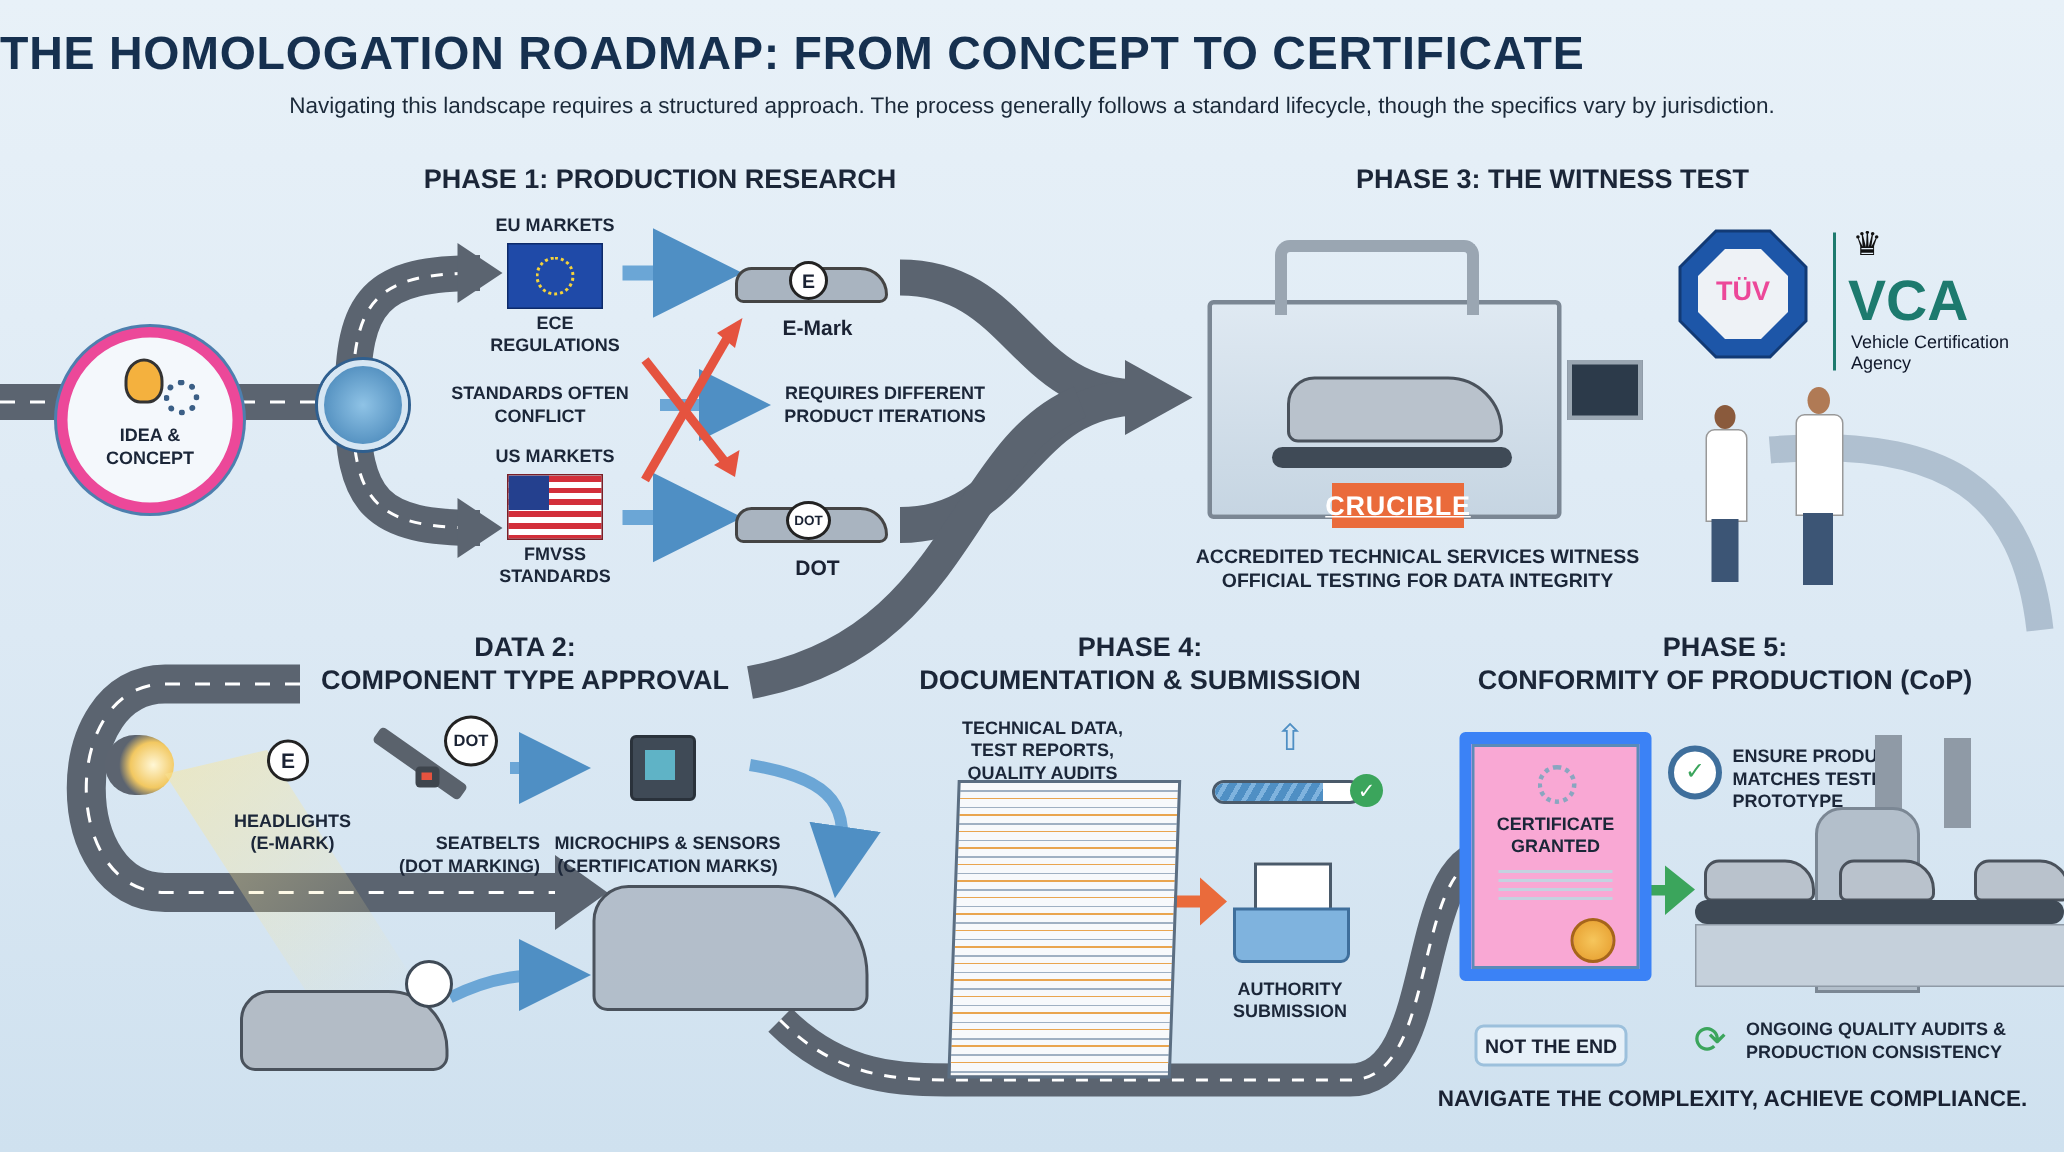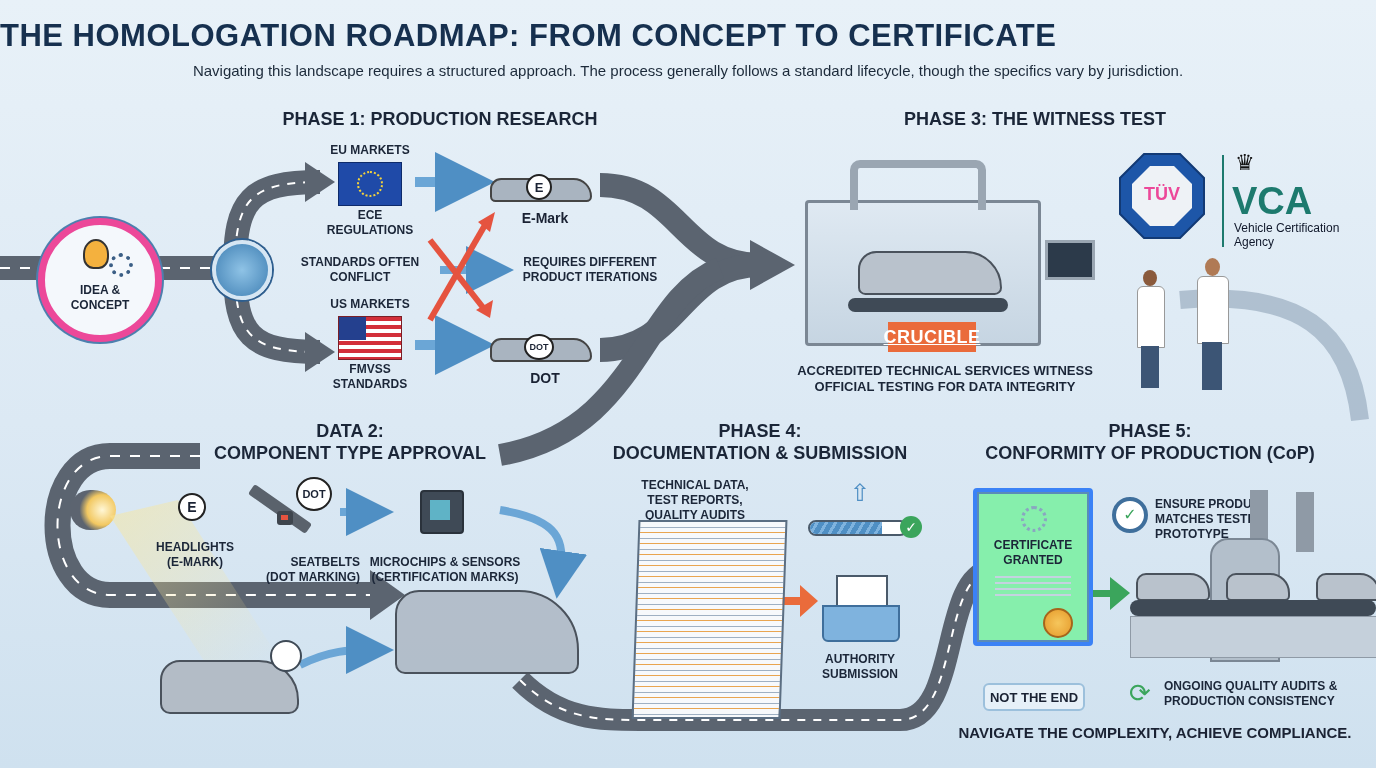--- a/index.html
+++ b/index.html
@@ -12,21 +12,21 @@
   .lbl{font-weight:700;font-size:12px;color:#1b2638;text-align:center;line-height:15px;text-transform:uppercase;}
   svg.bg{position:absolute;left:0;top:0;}
   .flag-eu{background:#1f4aa8;border:1px solid #0d2a6a;}
   .flag-us{background:repeating-linear-gradient(180deg,#d32f3a 0 4px,#fff 4px 8px);border:1px solid #7a1f27;overflow:hidden;}
   .flag-us .canton{position:absolute;left:0;top:0;width:44%;height:54%;background:#24408e;}
   .badge{border-radius:50%;background:#fff;border:2px solid #222;display:flex;align-items:center;justify-content:center;font-weight:700;}
   .crucible{background:#ea6b3b;color:#fff;font-weight:800;font-size:18px;display:flex;align-items:center;justify-content:center;letter-spacing:0.5px;text-decoration:underline;}
   .vca{color:#1d7a6e;font-weight:800;font-size:38px;}
   .vca-sub{color:#0f172a;font-size:12px;line-height:14px;}
   .notend{border:2px solid #9cc0dc;border-radius:6px;background:#e6f0f8;font-weight:700;font-size:13px;display:flex;align-items:center;justify-content:center;}
-  .cert{background:#86efac;border:4px solid #3b82f6;border-radius:4px;box-shadow:0 0 0 2px #5a8bb8 inset;}
+  .cert{background:#f9a8d4;border:8px solid #3b82f6;border-radius:4px;box-shadow:0 0 0 2px #5a8bb8 inset;}
 </style>
 </head>
 <body>
 
 <svg class="bg" width="1376" height="768">
   <defs>
     <marker id="arrB" markerWidth="6" markerHeight="6" refX="3" refY="3" orient="auto">
         <path d="M0,0 L6,3 L0,6 z" fill="#4f8fc4"></path>
       </marker>
   </defs>

